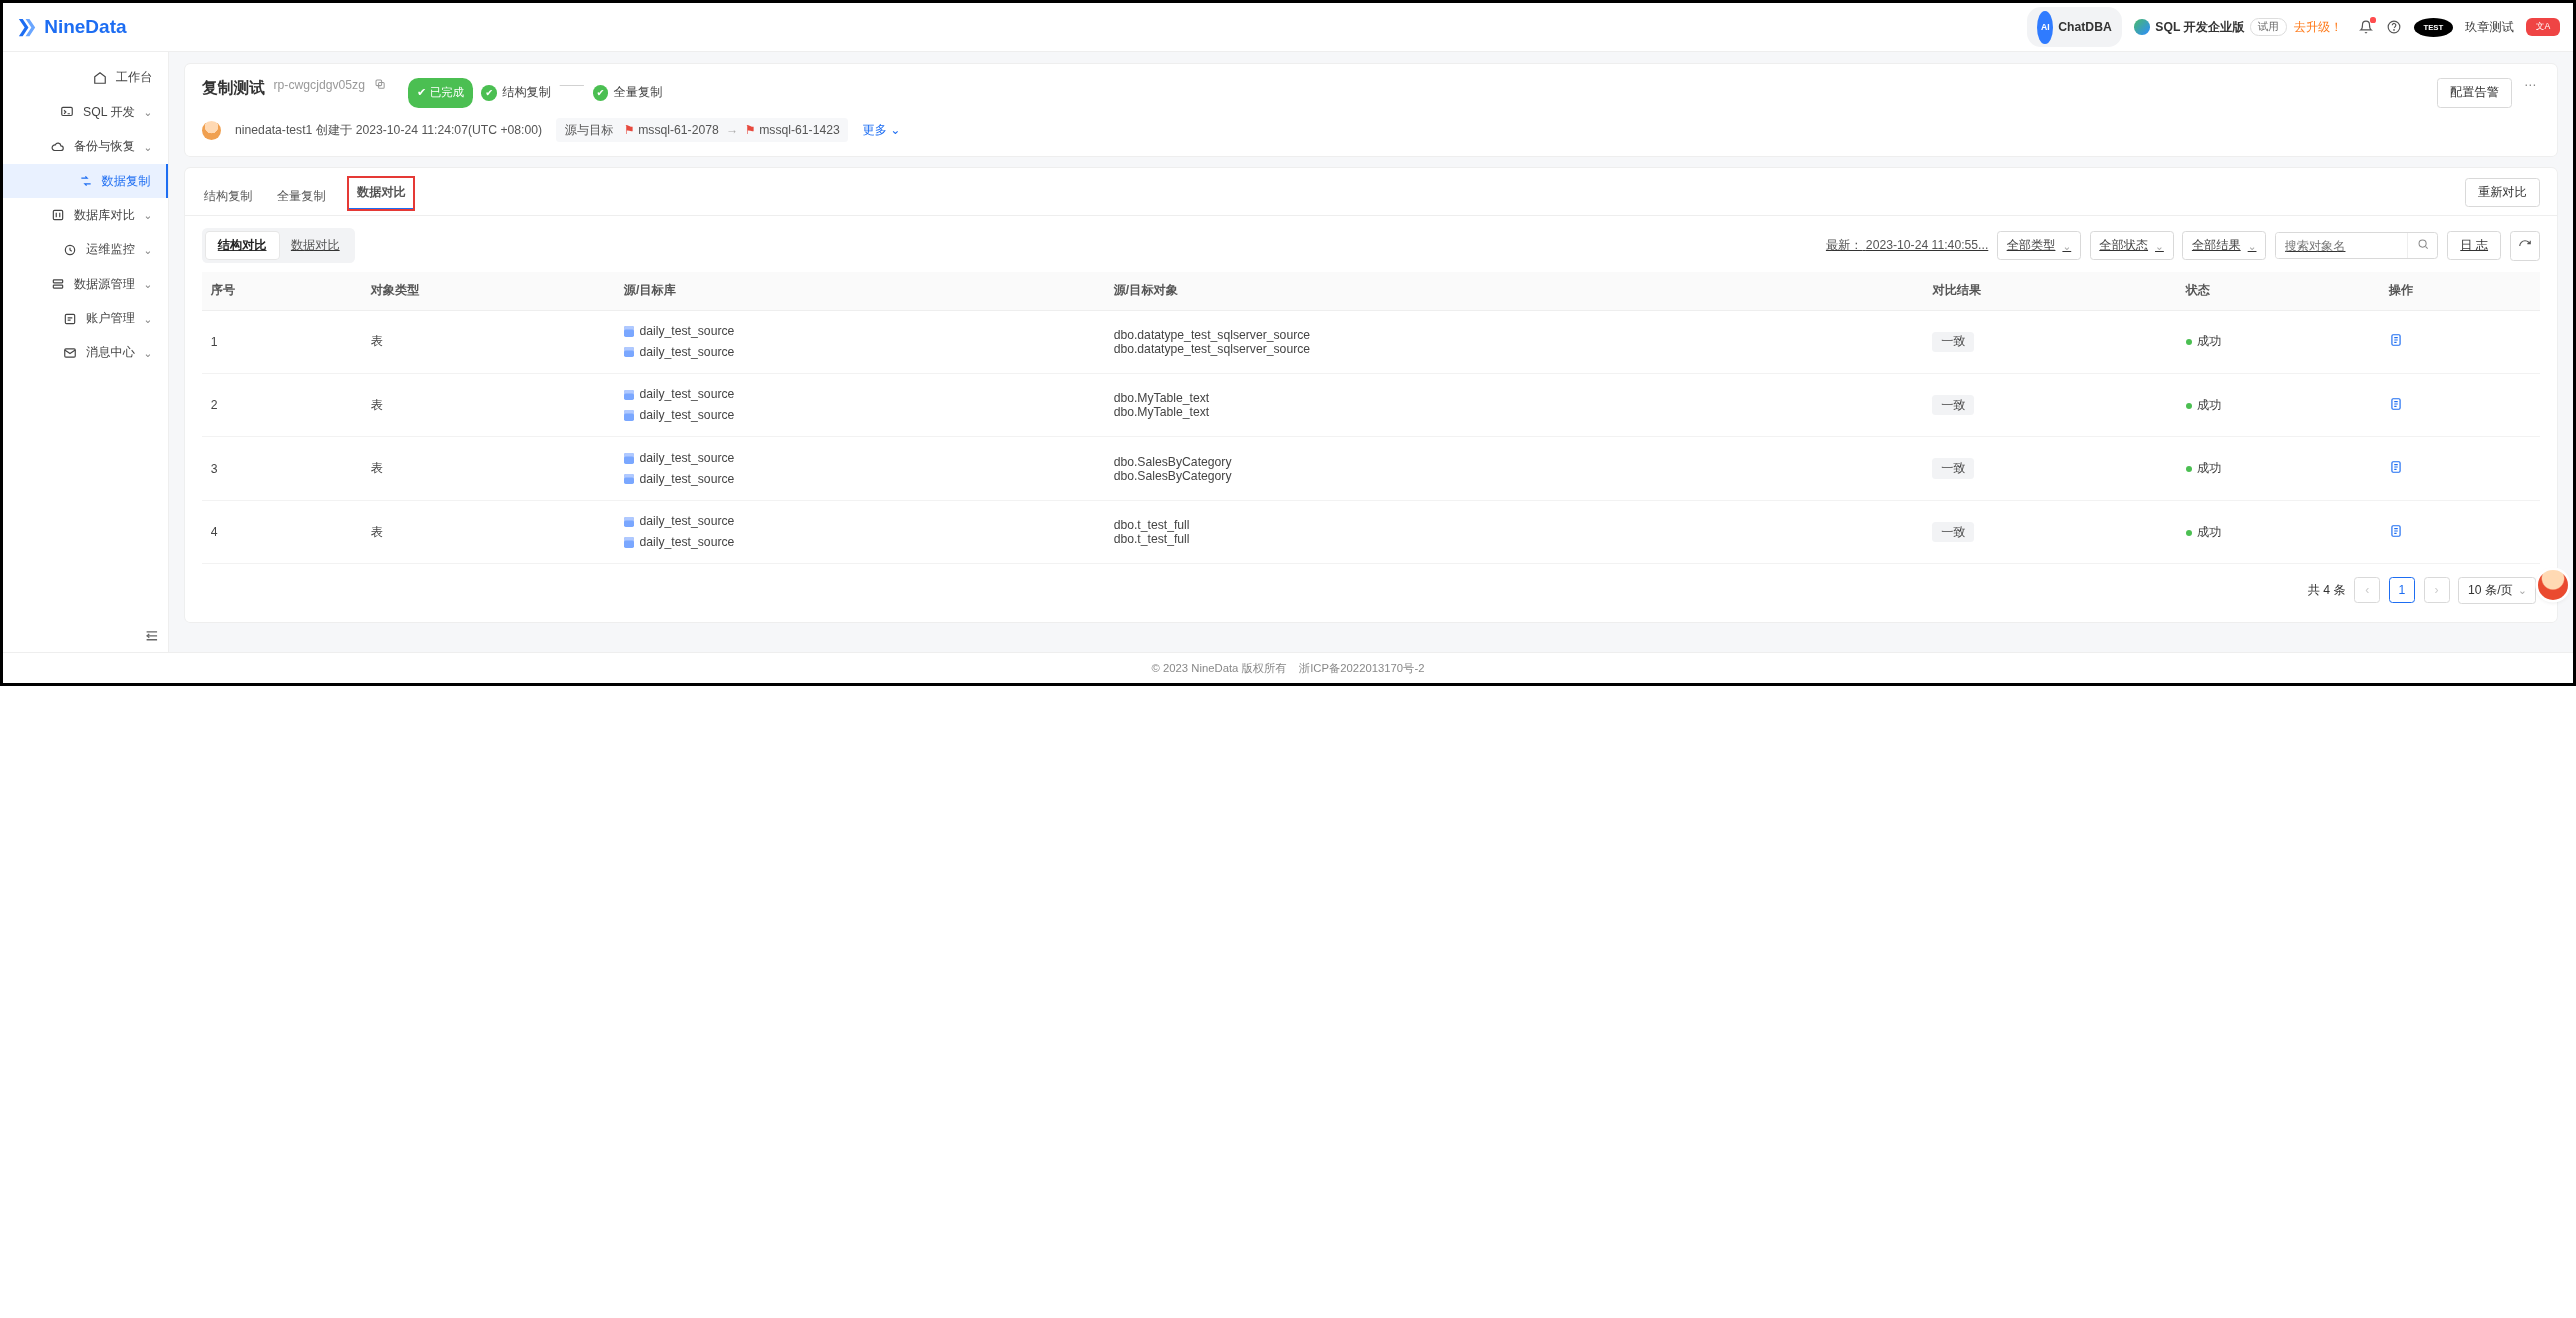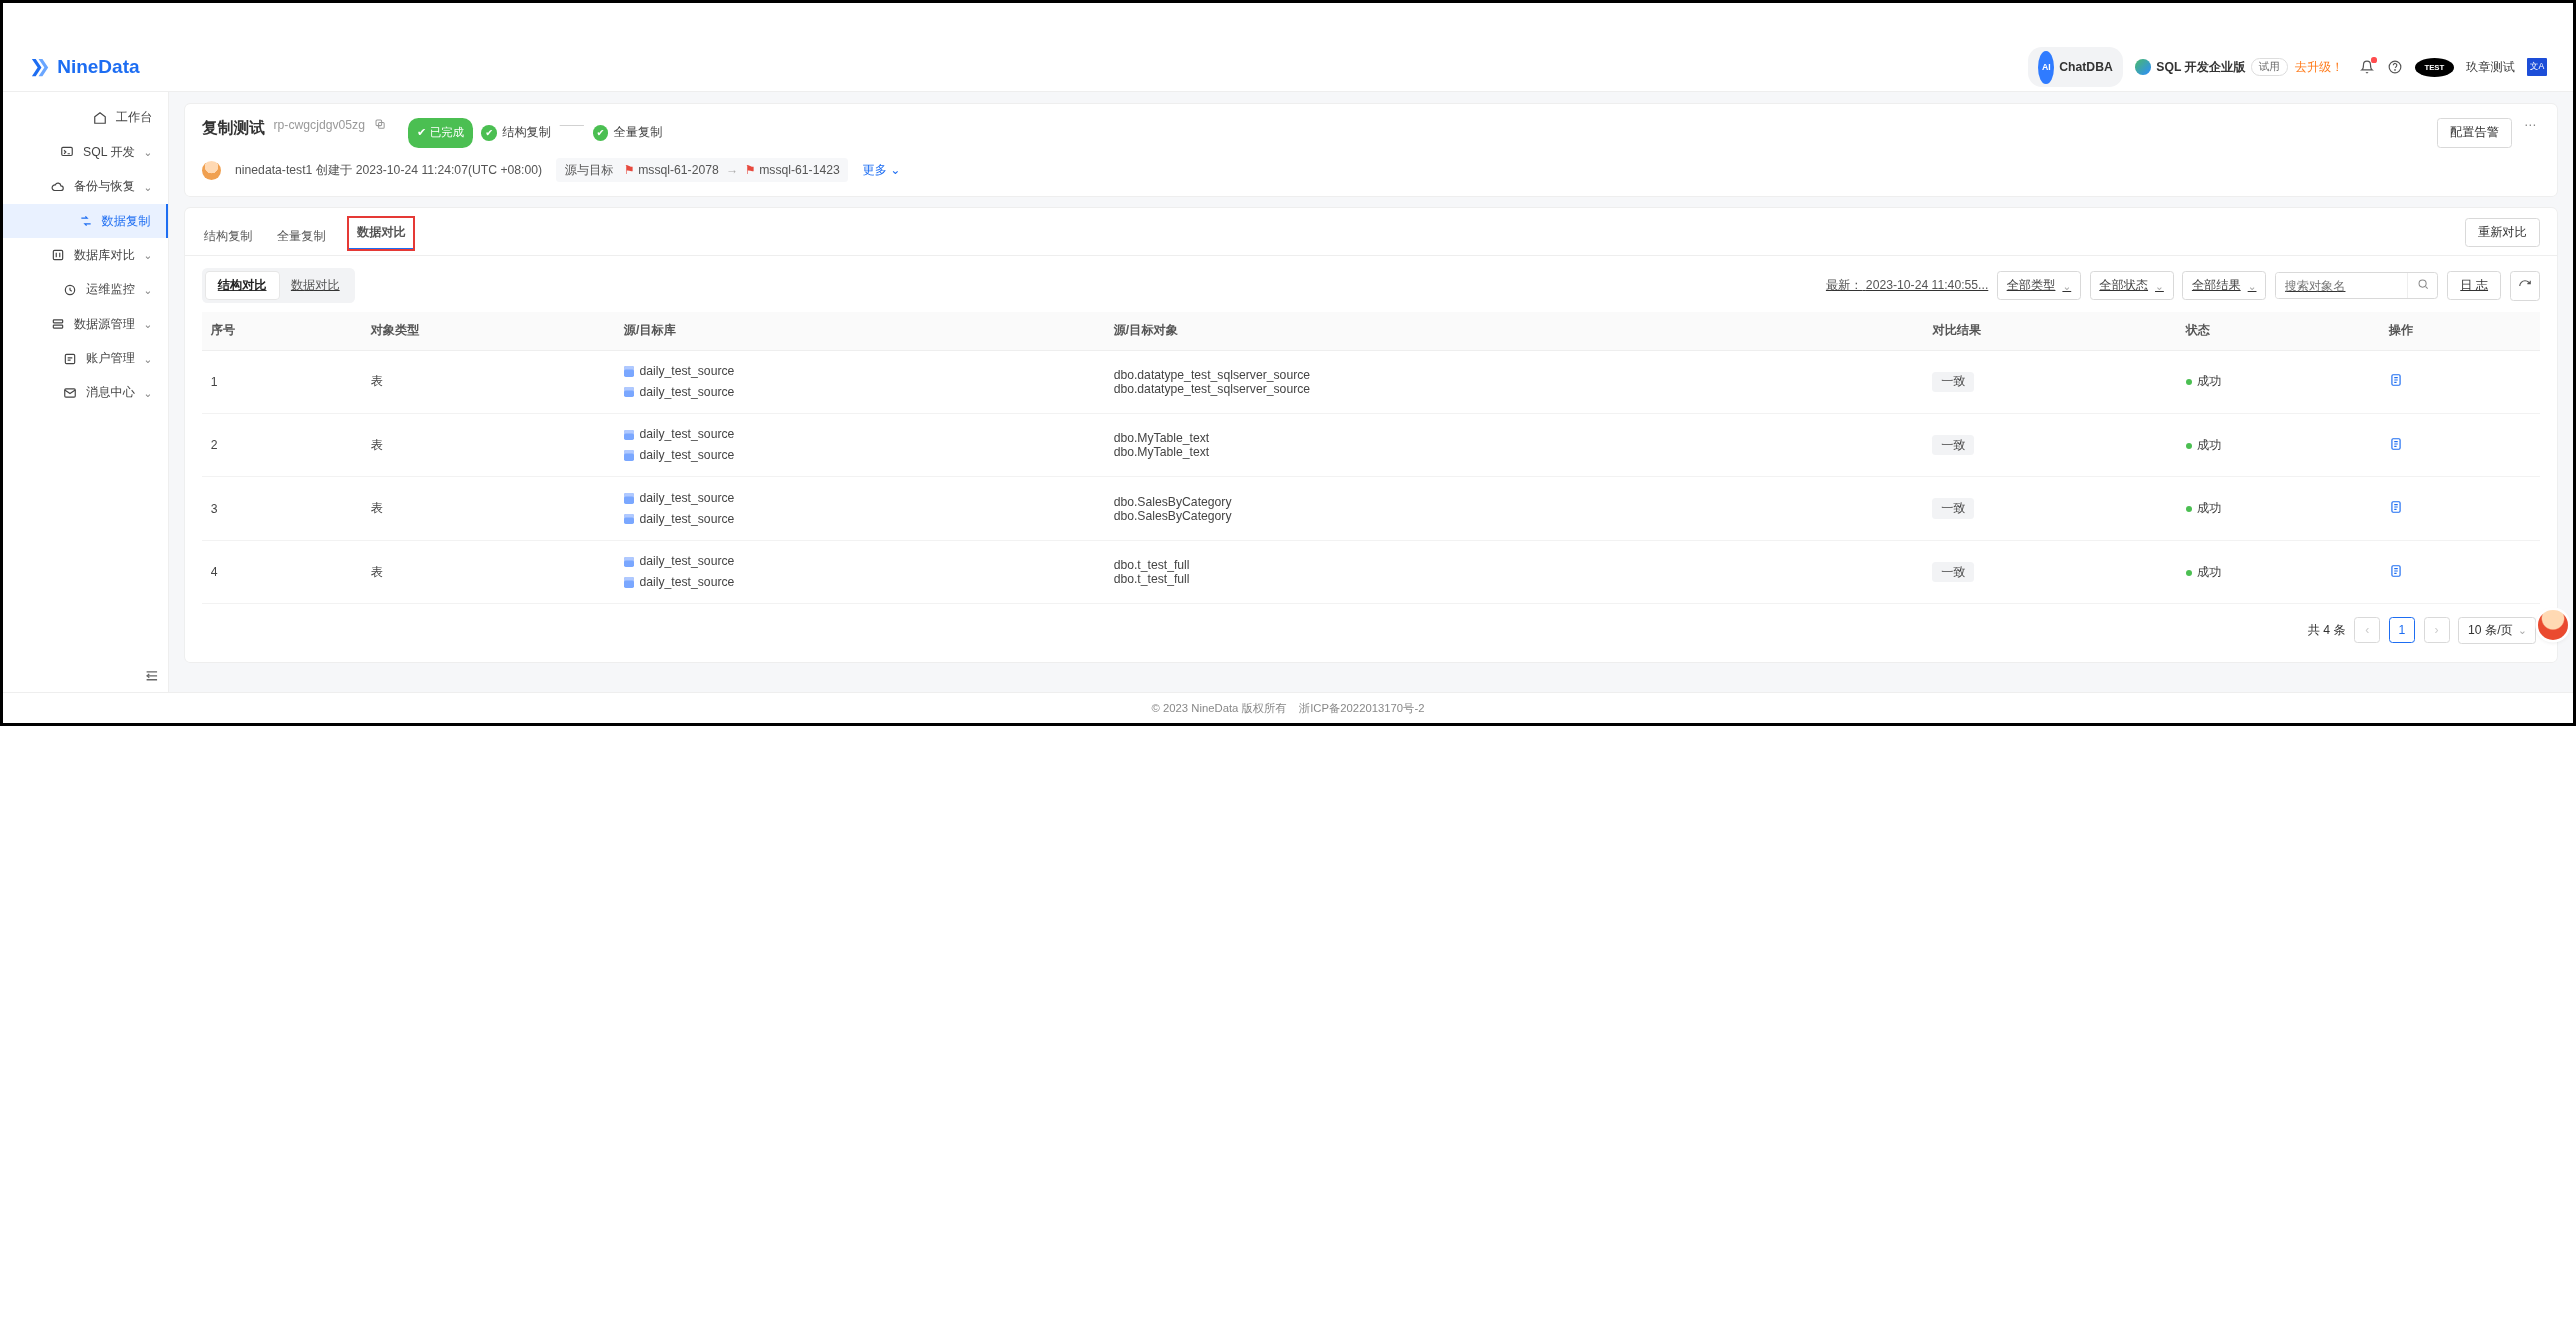--- a/index.html
+++ b/index.html
@@ -1,35 +1,35 @@
 <!DOCTYPE html>
 <html style="font-size:14px"><head>
 <meta charset="utf-8">
 <style>
   * { box-sizing: border-box; margin: 0; padding: 0; }
   body { font-family: -apple-system, BlinkMacSystemFont, "Segoe UI", "PingFang SC", "Hiragino Sans GB", "Microsoft YaHei", sans-serif; font-size: 12.2px; color: #333; background: #fff; }
   .frame { border: 3.5px solid #000; width: 100%; min-height: 680px; position: relative; overflow: hidden; }
 
   
-  .topbar { height: 49px; display: flex; align-items: center; padding: 0 26px; border-bottom: 0.9px solid #eee; margin-top: 40px; }
+  .topbar { height: 49px; display: flex; align-items: center; padding: 0 13px; border-bottom: 0.9px solid #eee; }
   .logo { display: flex; align-items: center; gap: 5.2px; color: #1d6df2; font-weight: 700; font-size: 19px; }
   .logo svg { width: 23px; height: 23px; }
   .topbar-spacer { flex: 1; }
   .chip { display: inline-flex; align-items: center; gap: 5.2px; padding: 3.5px 10.5px; border-radius: 14px; font-size: 12.2px; }
   .chip-chatdba { background: #f2f3f5; color: #333; font-weight: 600; }
   .ai-badge { background: #2f7bff; color: #fff; width:15.7px; height:33px; border-radius:50%; display:inline-flex; align-items:center; justify-content:center; font-size:8.7px; font-weight:700;}
   .globe-icon { width:15.7px; height:15.7px; border-radius:50%; background: linear-gradient(135deg,#4ab96a,#2d8cff); display:inline-block; }
   .product-label { font-weight:600; margin: 0 5.2px; }
   .trial-badge { border:0.9px solid #ddd; border-radius:8.7px; padding:0.9px 7px; font-size:10.5px; color:#666;}
   .upgrade-link { color:#ff7a1a; margin-left:7px; font-weight:500;}
   .topbar-icons { display:flex; align-items:center; gap:12.2px; margin-left:15.7px; }
   .ticon { width:15.7px; height:15.7px; display:inline-flex; align-items:center; justify-content:center; color:#555; position:relative; }
   .notif-dot { position:absolute; top:-1.7px; right:-1.7px; width:5.2px; height:5.2px; border-radius:50%; background:#ff4d4f; }
   .test-badge { width:39px; height:19px; border-radius:50%; background:#000; color:#fff; font-size:7.8px; font-weight:700; display:inline-flex; align-items:center; justify-content:center;}
-  .lang-badge { width:20px; height:17.4px; border-radius:1px; background:#1d4ed8; color:#fff; font-size:8.7px; display:inline-flex; align-items:center; justify-content:center;}
+  .lang-badge { width:34px; height:17.4px; border-radius:6px; background:#ef4444; color:#fff; font-size:8.7px; display:inline-flex; align-items:center; justify-content:center;}
 
   
   .layout { display:flex; min-height: calc(680px - 49px - 31px); }
   .sidebar { width: 166px; border-right:0.9px solid #eee; padding: 8.7px 0; position:relative;}
   .side-item { display:flex; align-items:center; gap:8.7px; padding: 8.7px 15.7px; color:#444; cursor:pointer; justify-content:flex-end;}
   .side-item-left { display:flex; align-items:center; gap:8.7px; }
   .side-item.active { background:#e9f1ff; color:#1d6df2; border-right:2.6px solid #1d6df2;}
   .side-icon { width:14px; height:14px; display:inline-flex; align-items:center; justify-content:center; }
   .side-caret { color:#888; font-size:10.5px;}
   .sidebar-collapse { position:absolute; bottom:5.2px; right:8.7px; color:#666; }

